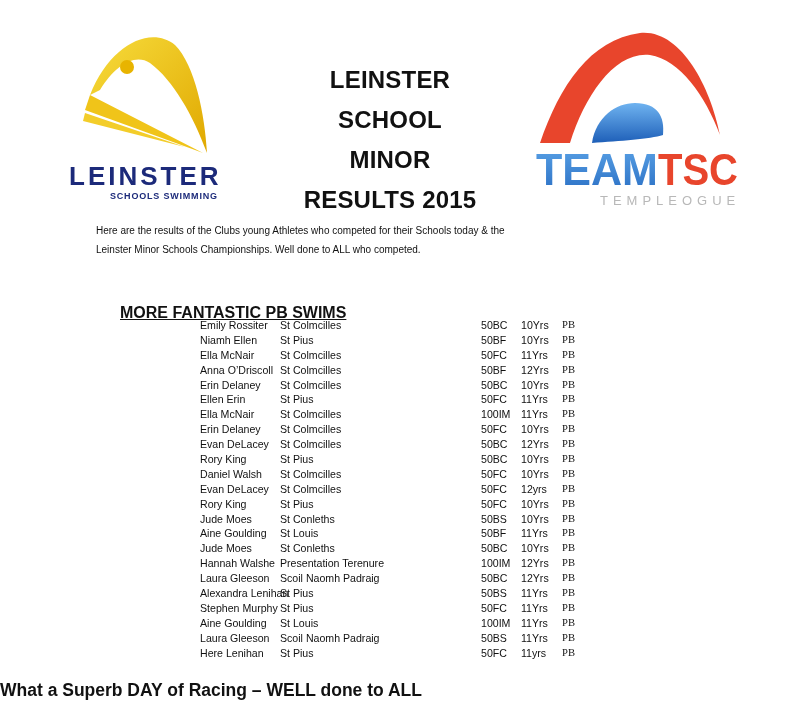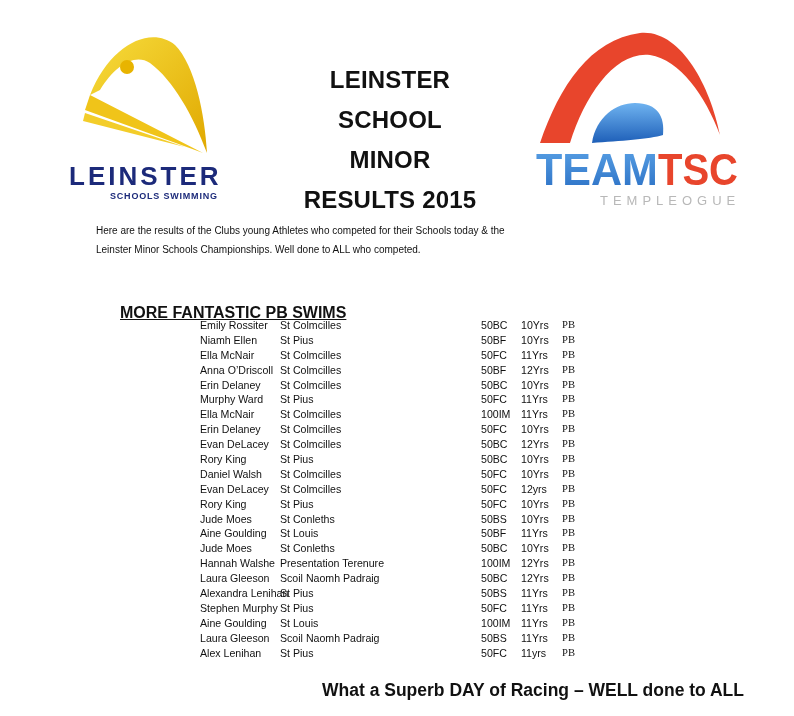--- a/index.html
+++ b/index.html
@@ -11,21 +11,21 @@
   .intro { position: absolute; left: 96px; top: 221px; width: 600px; font-size: 10px; line-height: 19px; }
   .section-heading { position: absolute; left: 120px; top: 304px; font-size: 16px; font-weight: bold; text-decoration: underline; }
   .rows { position: absolute; left: 0; top: 318px; width: 794px; }
   .row { position: relative; height: 14.9px; font-size: 10.6px; line-height: 14.9px; }
   .row span { position: absolute; top: 0; white-space: nowrap; }
   .c-name { left: 160px; margin-left: 40px; }
   .c-school { left: 280px; }
   .c-event { left: 481px; }
   .c-age { left: 521px; }
   .c-pb { left: 562px; font-family: Liberation Serif, serif; }
-  .footer { position: absolute; left: 0; width: 744px; top: 680px; text-align: right; font-weight: bold; font-size: 17.5px; }
+  .footer { position: absolute; left: 0; width: 744px; top: 680px; text-align: left; font-weight: bold; font-size: 17.5px; }
 </style>
 </head>
 <body>
 
 <div class="logo-left">
   <svg width="210" height="190" viewBox="0 0 210 190">
     <defs>
       <linearGradient id="yg" x1="0" y1="0" x2="1" y2="1">
         <stop offset="0" stop-color="#f7dc3c"></stop>
         <stop offset="1" stop-color="#e0a800"></stop>
@@ -104,21 +104,21 @@
       <span class="c-pb">PB</span>
     </div>
   <div class="row">
       <span class="c-name">Erin Delaney</span>
       <span class="c-school">St Colmcilles</span>
       <span class="c-event">50BC</span>
       <span class="c-age">10Yrs</span>
       <span class="c-pb">PB</span>
     </div>
   <div class="row">
-      <span class="c-name">Murphy Ward</span>
+      <span class="c-name">Ellen Erin</span>
       <span class="c-school">St Pius</span>
       <span class="c-event">50FC</span>
       <span class="c-age">11Yrs</span>
       <span class="c-pb">PB</span>
     </div>
   <div class="row">
       <span class="c-name">Ella McNair</span>
       <span class="c-school">St Colmcilles</span>
       <span class="c-event">100IM</span>
       <span class="c-age">11Yrs</span>
@@ -223,21 +223,21 @@
       <span class="c-pb">PB</span>
     </div>
   <div class="row">
       <span class="c-name">Laura Gleeson</span>
       <span class="c-school">Scoil Naomh Padraig</span>
       <span class="c-event">50BS</span>
       <span class="c-age">11Yrs</span>
       <span class="c-pb">PB</span>
     </div>
   <div class="row">
-      <span class="c-name">Alex Lenihan</span>
+      <span class="c-name">Here Lenihan</span>
       <span class="c-school">St Pius</span>
       <span class="c-event">50FC</span>
       <span class="c-age">11yrs</span>
       <span class="c-pb">PB</span>
     </div>
 </div>
 
 <div class="footer">What a Superb DAY of Racing – WELL done to ALL</div>
 
 </body></html>

